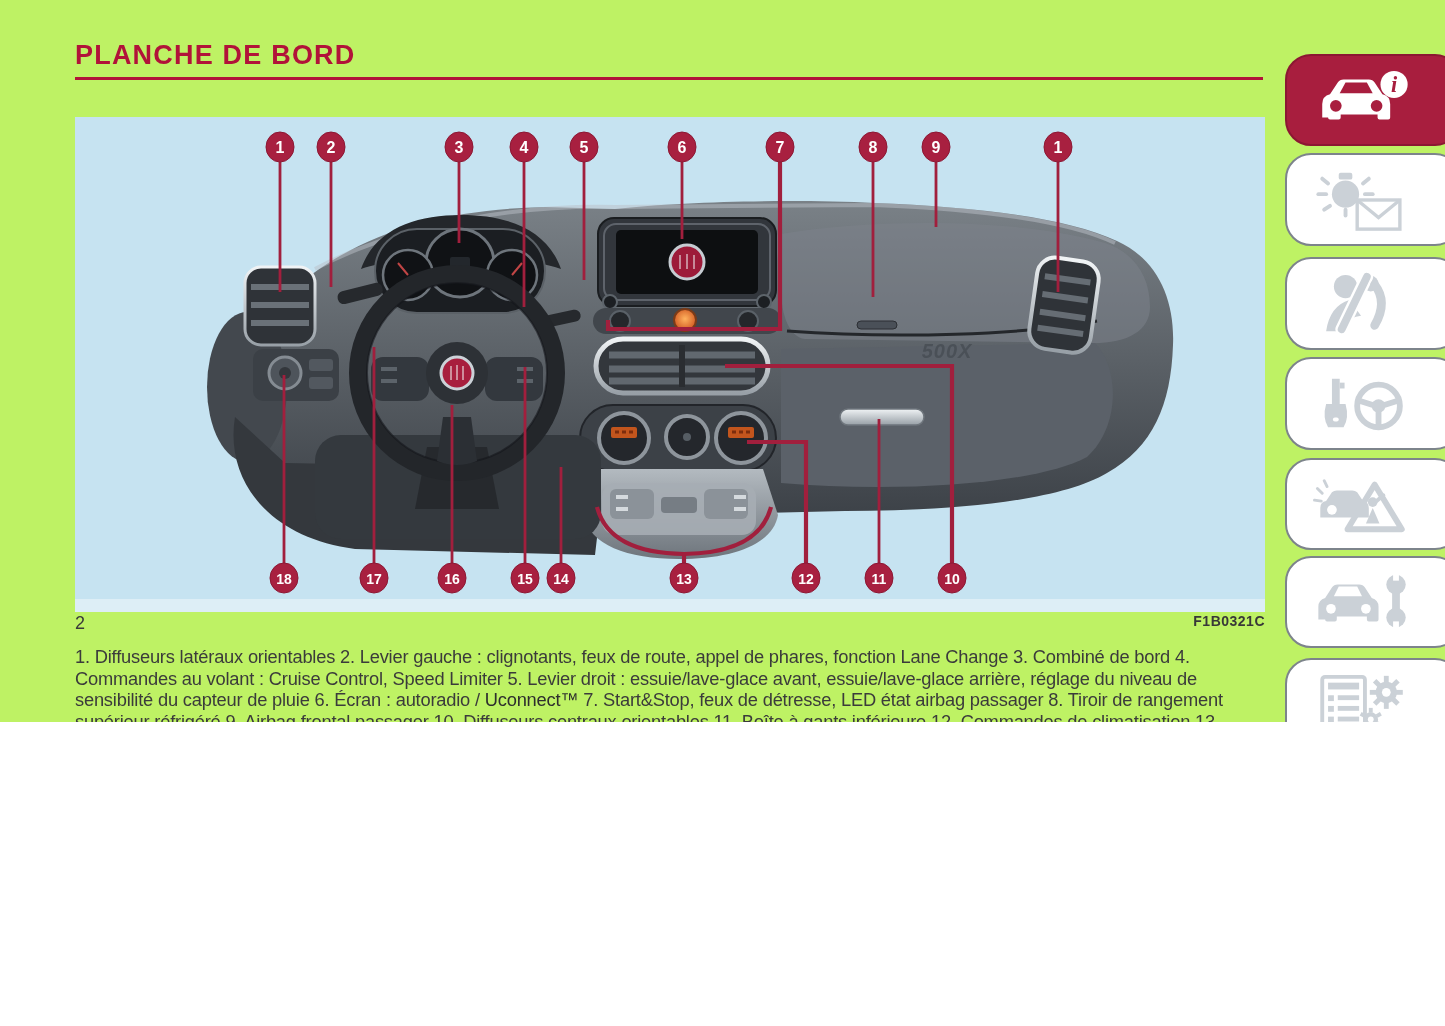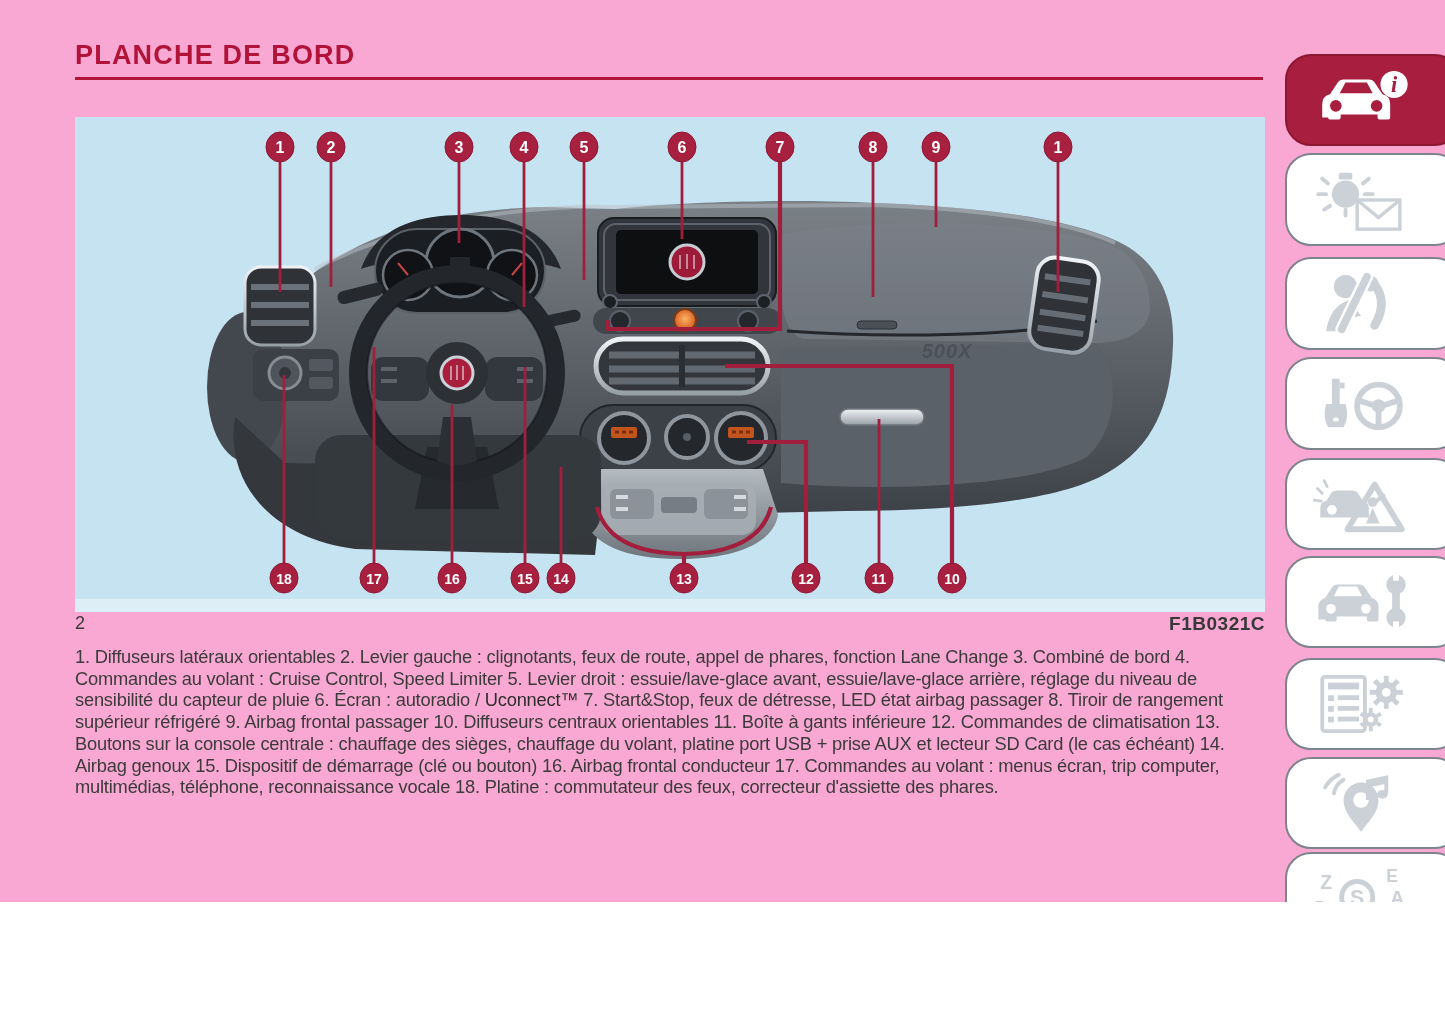--- a/index.html
+++ b/index.html
@@ -1,37 +1,37 @@
 <!DOCTYPE html>
 <html><head>
 <meta charset="utf-8">
 <style>
   html,body{margin:0;padding:0;background:#ffffff;}
-  .page{position:relative;width:1445px;height:902px;background:#f9a8d4;overflow:hidden;
+  .page{position:relative;width:1445px;height:722px;background:#bef264;overflow:hidden;
         font-family:"Liberation Sans",sans-serif;}
   
   .title{position:absolute;left:75px;top:40px;margin:0;font-size:27px;font-weight:bold;
          letter-spacing:1.2px;color:#b11339;}
   .title-rule{position:absolute;left:75px;top:77px;width:1188px;height:3px;background:#b11339;}
   
   .figure{position:absolute;left:75px;top:117px;width:1190px;height:495px;background:#c6e3f1;}
   .figure svg{position:absolute;left:0;top:0;width:100%;height:100%;}
   .figure .bottom-strip{position:absolute;left:0;bottom:0;width:100%;height:13px;
          background:rgba(255,255,255,.4);}
   .callout-line{fill:none;stroke:#a11f3d;stroke-width:2.8px;}
   .callout-line.thick{stroke-width:4.2px;}
   .callout-dot{fill:#a82040;stroke:#8c1733;stroke-width:1px;}
   .callout-num{fill:#ffffff;font-weight:bold;font-size:16px;text-anchor:middle;
          font-family:"Liberation Sans",sans-serif;}
   .callout-num.small{font-size:14px;}
   
   .figure-meta{position:absolute;left:75px;top:613px;width:1190px;display:flex;
          justify-content:space-between;align-items:flex-start;}
   .fig-num{font-size:18px;color:#3a3a3a;}
-  .fig-code{font-size:19px;font-weight:bold;color:#383838;letter-spacing:.5px;}
+  .fig-code{font-size:14px;font-weight:bold;color:#383838;letter-spacing:.5px;}
   
   .legend{position:absolute;left:75px;top:646px;width:1194px;margin:0;
          font-size:18.3px;line-height:21.7px;color:#3b3b3b;letter-spacing:-0.2px;}
   .legend strong{font-weight:normal;color:#2e2e2e;}
   
   .nav-btn{position:absolute;left:1285px;width:176px;height:93px;background:#fff;
          border:2px solid #7d848b;border-radius:26px;box-sizing:border-box;
          display:flex;align-items:center;padding-left:24px;color:#cbd1d7;}
   .nav-btn.active{background:#a81e3e;border-color:#8c1733;color:#ffffff;}
   .nav-btn svg{display:block;}

